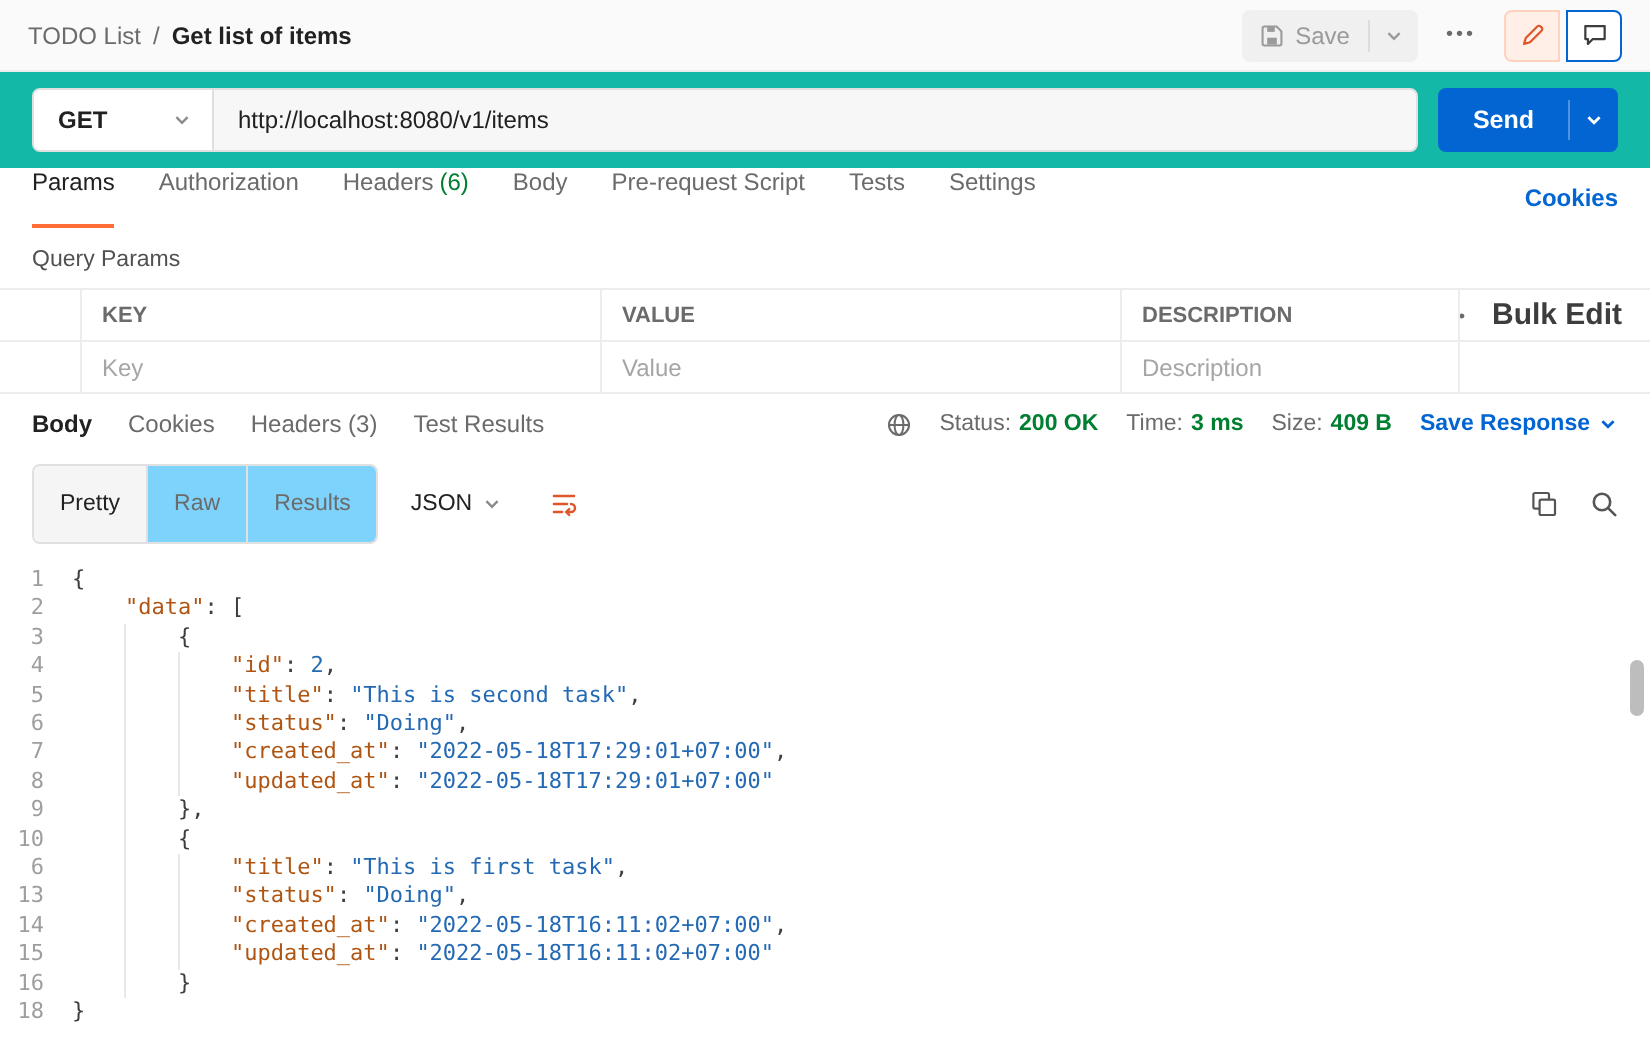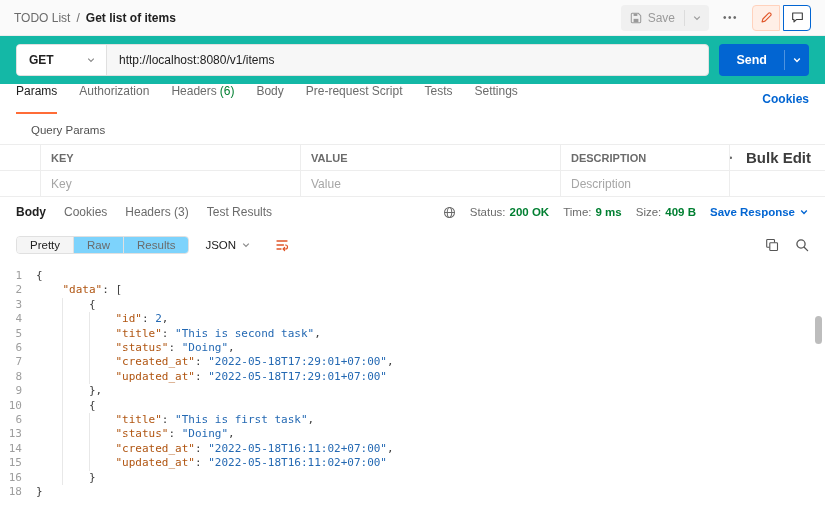--- a/index.html
+++ b/index.html
@@ -45,21 +45,21 @@
   .send-caret{ width:24px; display:flex; align-items:center; justify-content:center; background:none; border:none; color:#fff; }
 
   
   .req-tabs{ flex:none; display:flex; align-items:stretch; gap:22px; padding:0 16px; height:30px; font-size:12px; }
   .req-tab{ color:var(--muted); display:flex; align-items:flex-start; gap:3px; border-bottom:2px solid transparent; cursor:pointer; }
   .req-tab.active{ color:var(--text); border-bottom-color:var(--brand); }
   .tab-count{ color:var(--green); }
   .cookies-link{ margin-left:auto; align-self:center; color:var(--link); font-weight:700; font-size:12px; cursor:pointer; }
 
   
-  .qp-title{ flex:none; padding:10px 16px 8px; font-size:11.5px; color:#515151;margin-left:15px; }
+  .qp-title{ flex:none; padding:10px 16px 8px; font-size:11.5px; color:#515151; }
   .qp-grid{ flex:none; display:grid; grid-template-columns:40px 260px 260px 1fr 96px; border-top:1px solid var(--border); }
   .qp-cell{ height:26px; display:flex; align-items:center; padding:0 10px; border-bottom:1px solid var(--border); font-size:11px; overflow:hidden; }
   .qp-cell.head{ color:var(--muted); font-weight:700; }
   .colb{ border-left:1px solid var(--border); }
   .qp-input{ width:100%; border:none; background:none; outline:none; font-size:12px; color:var(--text); font-family:inherit; }
   .qp-input::placeholder{ color:var(--faint); }
   .qp-actions{ justify-content:flex-end; gap:12px; padding-right:14px; }
   .qp-more{ background:none; border:none; color:var(--muted); font-size:9px; letter-spacing:1.5px; }
   .bulk-edit{ color:#3d3d3d; font-size:15px; font-weight:600; cursor:pointer; white-space:nowrap; }
 
@@ -68,21 +68,21 @@
   .resp-tab{ color:var(--muted); cursor:pointer; }
   .resp-tab.active{ color:var(--text); font-weight:700; }
   .resp-meta{ margin-left:auto; display:flex; align-items:center; gap:14px; font-size:11.5px; }
   .globe{ color:var(--muted); display:flex; }
   .meta-item{ color:var(--muted); display:flex; gap:4px; white-space:nowrap; }
   .meta-val{ color:var(--green); font-weight:600; }
   .save-response{ color:var(--link); font-weight:700; display:flex; align-items:center; gap:4px; cursor:pointer; white-space:nowrap; }
 
   
   .resp-toolbar{ flex:none; display:flex; align-items:center; padding:5px 16px 6px; gap:8px; }
-  .seg-control{ display:flex; border:1px solid var(--border2); border-radius:4px; overflow:hidden; height:18px; }
+  .seg-control{ display:flex; border:1px solid var(--border2); border-radius:4px; overflow:hidden; height:40px; }
   .seg{ padding:0 13px; display:flex; align-items:center; font-size:11.5px; color:var(--muted); background:#7dd3fc; border:none; border-left:1px solid var(--border2); }
   .seg:first-child{ border-left:none; }
   .seg.active{ color:var(--text); background:#f5f5f5; }
   .format-select{ display:flex; align-items:center; gap:5px; font-size:11.5px; color:var(--text); padding:0 8px; height:26px; background:none; border:none; }
   .format-caret{ color:#8a8a8a; display:flex; }
   .wrap-btn{ width:26px; height:26px; color:#e0562a; display:flex; align-items:center; justify-content:center; background:none; border:none; margin-left:2px; }
   .toolbar-right{ margin-left:auto; display:flex; align-items:center; gap:16px; color:#555; }
   .tool-icon-btn{ background:none; border:none; color:#555; display:flex; }
 
   
@@ -236,21 +236,21 @@
             <ellipse cx="7" cy="7" rx="2.4" ry="5.4" fill="none" stroke="currentColor" stroke-width="1.1"></ellipse>
             <path d="M1.6 7 h10.8" stroke="currentColor" stroke-width="1.1"></path>
           </svg>
       </span>
       <span class="meta-item">
         <span>Status:</span>
         <span class="meta-val">200 OK</span>
       </span>
       <span class="meta-item">
         <span>Time:</span>
-        <span class="meta-val">9 ms</span>
+        <span class="meta-val">3 ms</span>
       </span>
       <span class="meta-item">
         <span>Size:</span>
         <span class="meta-val">409 B</span>
       </span>
       <span class="save-response">
         <span>Save Response</span>
         <span style="display:flex">
             <svg width="10" height="10" viewBox="0 0 10 10">
               <path d="M2.2 3.6 L5 6.4 L7.8 3.6" fill="none" stroke="currentColor" stroke-width="1.4"></path>

